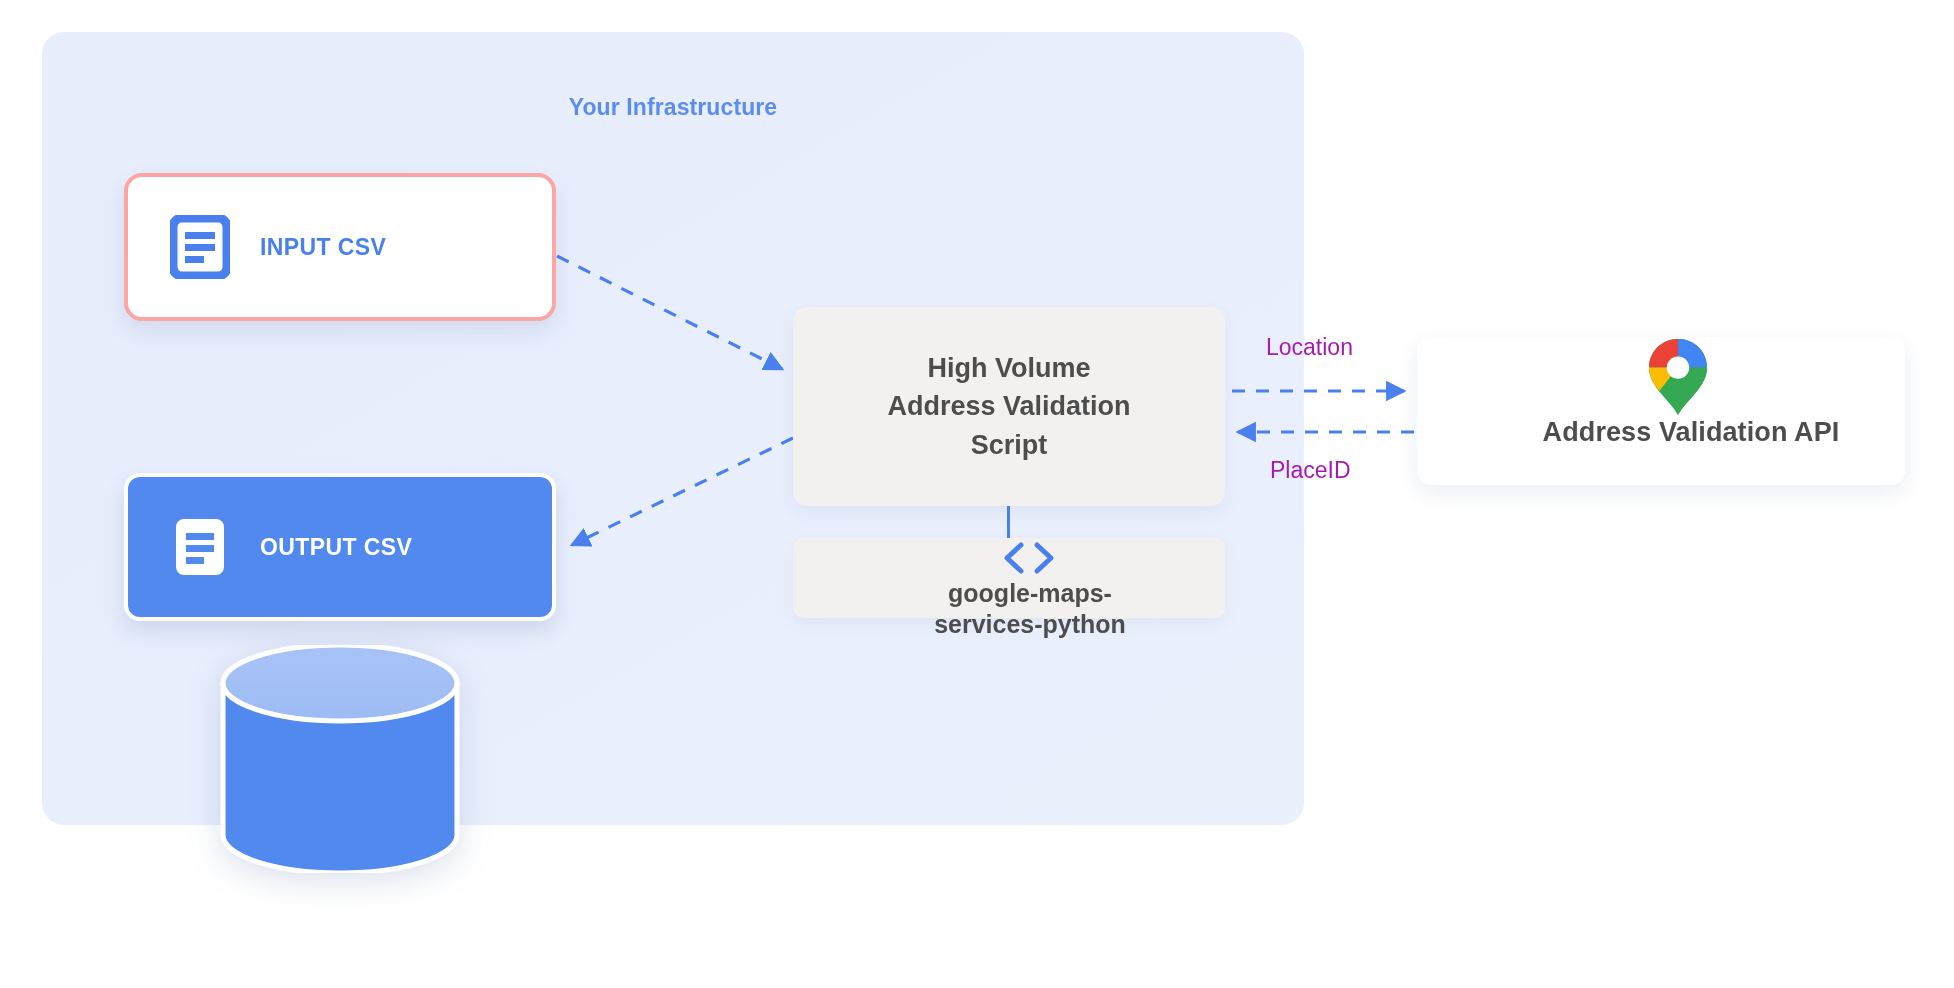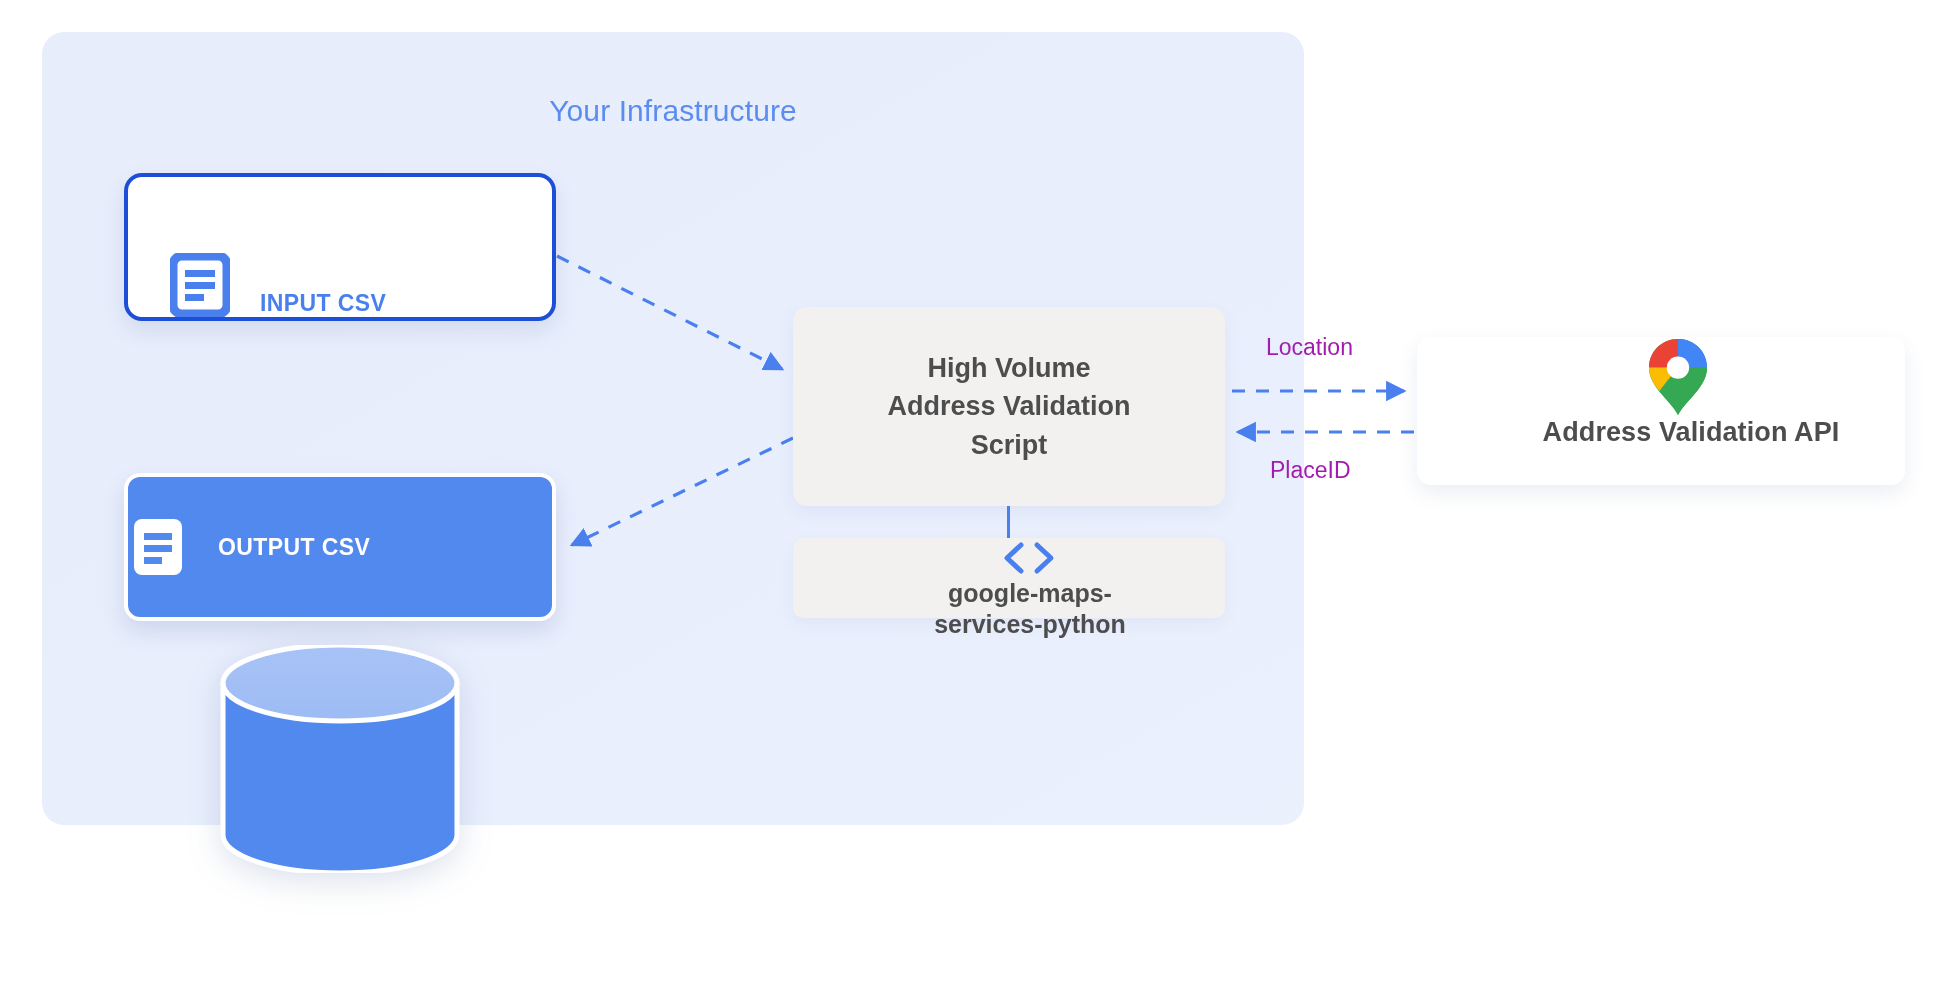--- a/index.html
+++ b/index.html
@@ -29,65 +29,65 @@
     border-radius: 22px;
     background: linear-gradient(150deg, #e7edfb 0%, #e8eefc 45%, #eaf0fc 100%);
   }
   #infra-title {
     position: absolute;
     left: 0;
     top: 62px;
     width: 100%;
     text-align: center;
     color: #5b8def;
-    font-size: 30px;
-    font-weight: normal;
+    font-size: 23px;
+    font-weight: bold;
     letter-spacing: .1px;
   }
 
   
   .card {
     position: absolute;
     box-sizing: border-box;
     display: flex;
     align-items: center;
     border-radius: 16px;
   }
 
   
   #input-csv-card {
     left: 124px;
     top: 173px;
     width: 432px;
     height: 148px;
     background: #ffffff;
-    border: 4px solid #1d4ed8;
+    border: 4px solid #fca5a5;
     border-radius: 18px;
     box-shadow: 0 10px 22px rgba(60,90,150,.13);
     padding-left: 42px;
-    align-items: flex-end;
   }
   #input-csv-label {
     color: #4a80ee;
     font-size: 23px;
     font-weight: bold;
     letter-spacing: .4px;
     margin-left: 30px;
   }
 
   
   #output-csv-card {
     left: 124px;
     top: 473px;
     width: 432px;
     height: 148px;
     background: #5289ee;
     border: 4px solid #ffffff;
     border-radius: 16px;
     box-shadow: 0 10px 22px rgba(60,90,150,.16);
+    padding-left: 42px;
   }
   #output-csv-label {
     color: #ffffff;
     font-size: 23px;
     font-weight: bold;
     letter-spacing: .4px;
     margin-left: 30px;
   }
 
   

